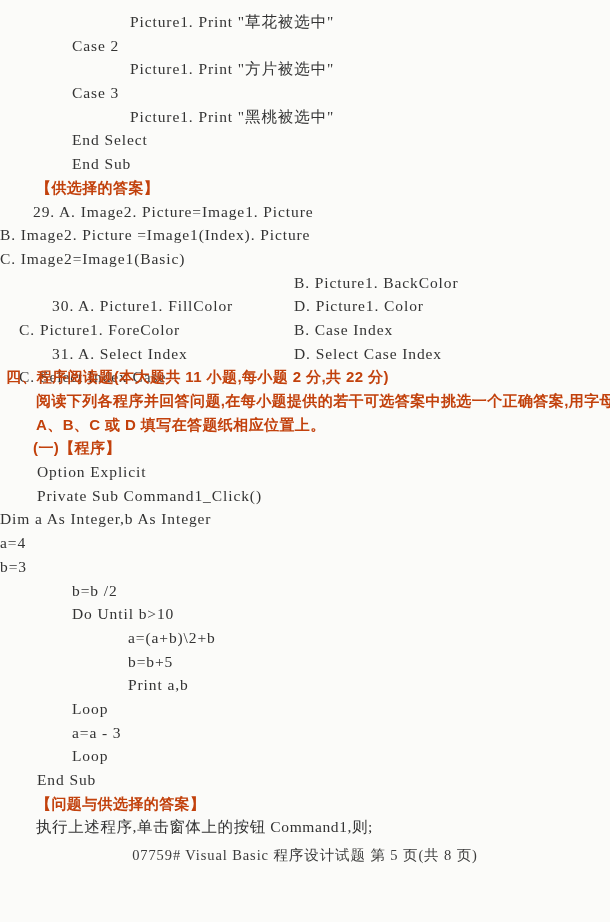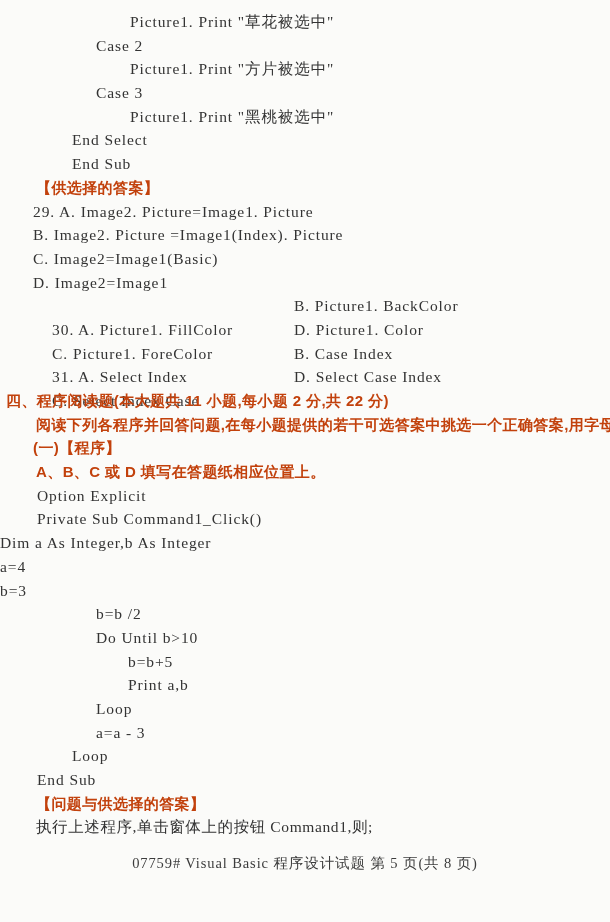--- a/index.html
+++ b/index.html
@@ -26,31 +26,31 @@
   .code { letter-spacing: 0.9px; }
   .bold {
     font-family: "Liberation Sans", "DejaVu Sans", sans-serif;
     font-weight: 700;
     color: #c2410c;
     font-size: 15px;
     letter-spacing: 0.4px;
   }
   .pl6   { padding-left: 6px; }
   .pl13  { padding-left: 13px; margin-left: 20px; }
-  .pl33  { padding-left: 33px; }
+  .pl33  { }
   .pl36  { padding-left: 36px; }
   .pl43  { padding-left: 37px; }
   .pl70  { }
   .pl72  { padding-left: 72px; }
-  .pl100 { padding-left: 96px; }
+  .pl100 { padding-left: 72px; }
   .pl128 { padding-left: 128px; }
   .pl130 { padding-left: 130px; }
   .r-col { position: absolute; left: 294px; top: 0; }
   .footer-line {
-    margin-top: 12px;
+    margin-top: 4px;
     height: 24px; line-height: 24px;
     text-align: center;
     font-size: 14.5px;
     color: #3c3c3c;
     letter-spacing: 0.9px;
     white-space: pre;
   }
 </style>
 </head>
 <body>
@@ -63,21 +63,20 @@
   <div class="line code pl100">Case 3</div>
   <div class="line code pl130">Picture1. Print "黑桃被选中"</div>
   <div class="line code pl72">End Select</div>
   <div class="line code pl72">End Sub</div>
 
   <div class="line bold pl36">【供选择的答案】</div>
 
   <div class="line code pl13">29. A. Image2. Picture=Image1. Picture</div>
   <div class="line code pl33">B. Image2. Picture =Image1(Index). Picture</div>
   <div class="line code pl33">C. Image2=Image1(Basic)</div>
-  <div class="line code pl33">D. Image2=Image1</div>
 
   <div class="line code">
     <span class="pl13">30. A. Picture1. FillColor</span>
     <span class="r-col">B. Picture1. BackColor</span>
   </div>
   <div class="line code">
     <span class="pl33">C. Picture1. ForeColor</span>
     <span class="r-col">D. Picture1. Color</span>
   </div>
 
@@ -85,30 +84,31 @@
     <span class="pl13">31. A. Select Index</span>
     <span class="r-col">B. Case Index</span>
   </div>
   <div class="line code">
     <span class="pl33">C. Select Index Case</span>
     <span class="r-col">D. Select Case Index</span>
   </div>
 
   <div class="line bold pl6">四、程序阅读题(本大题共 11 小题,每小题 2 分,共 22 分)</div>
   <div class="line bold pl36">阅读下列各程序并回答问题,在每小题提供的若干可选答案中挑选一个正确答案,用字母</div>
+  <div class="line bold pl36">A、B、C 或 D 填写在答题纸相应位置上。</div>
   <div class="line bold pl13">(一)【程序】</div>
-  <div class="line bold pl36">A、B、C 或 D 填写在答题纸相应位置上。</div>
 
   <div class="line code pl43">Option Explicit</div>
   <div class="line code pl43">Private Sub Command1_Click()</div>
   <div class="line code pl70">Dim a As Integer,b As Integer</div>
   <div class="line code pl70">a=4</div>
   <div class="line code pl70">b=3</div>
   <div class="line code pl100">b=b /2</div>
   <div class="line code pl100">Do Until b&gt;10</div>
+  <div class="line code pl128">a=(a+b)\2+b</div>
   <div class="line code pl128">b=b+5</div>
   <div class="line code pl128">Print a,b</div>
   <div class="line code pl100">Loop</div>
   <div class="line code pl100">a=a - 3</div>
   <div class="line code pl72">Loop</div>
   <div class="line code pl43">End Sub</div>
 
   <div class="line bold pl36">【问题与供选择的答案】</div>
   <div class="line pl36">执行上述程序,单击窗体上的按钮 Command1,则;</div>
 

